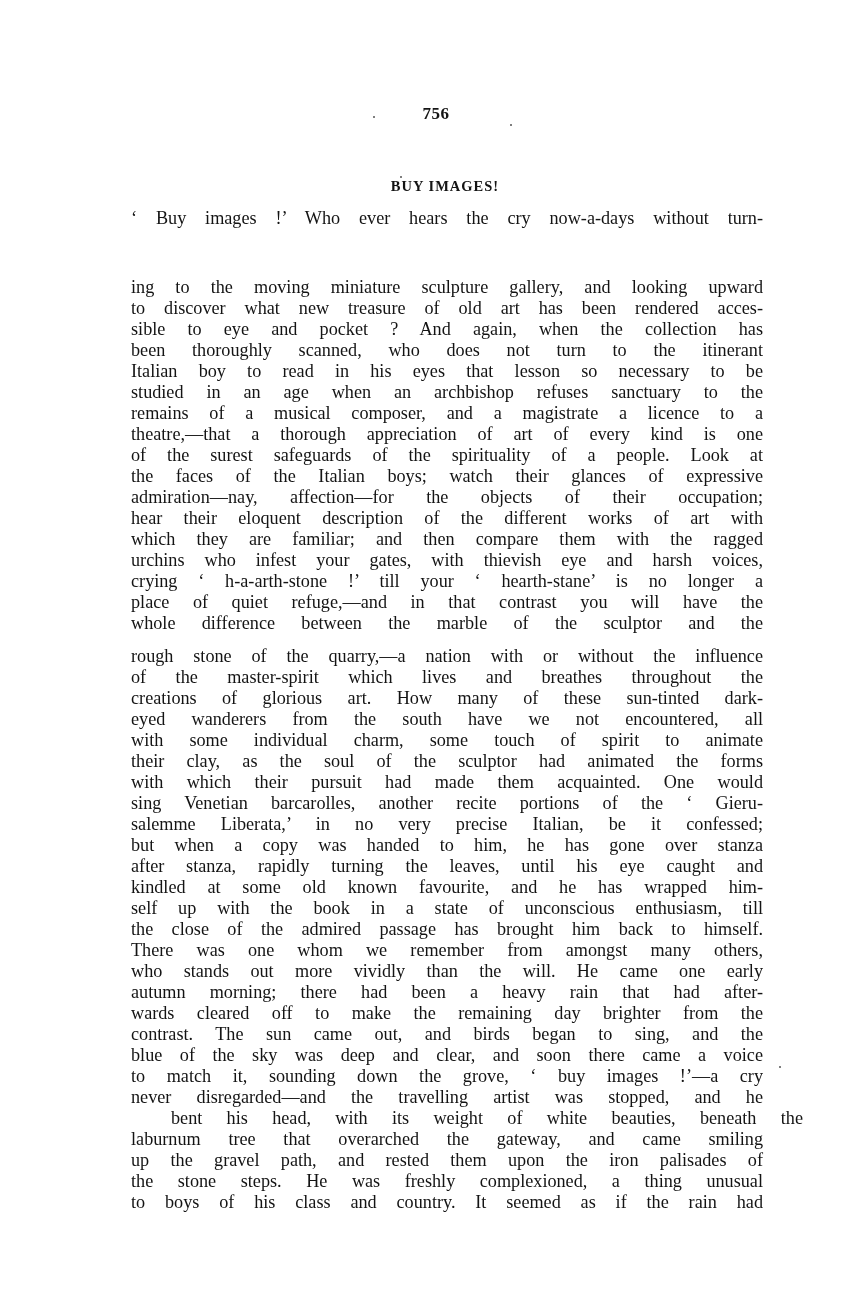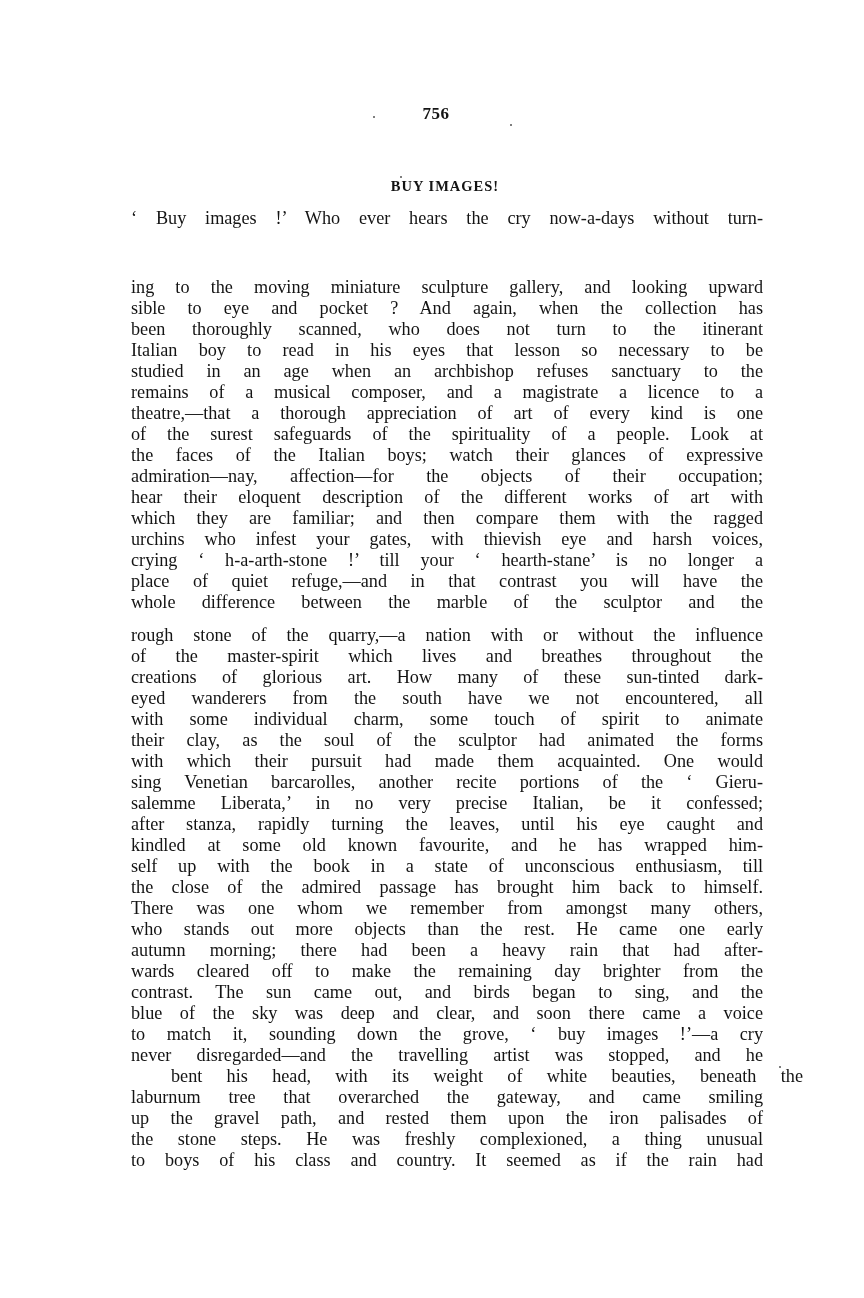--- a/index.html
+++ b/index.html
@@ -69,20 +69,21 @@
 </head>
 <body>
 
 <div>
   <div class="page-number">756</div>
   <div class="article-title">BUY IMAGES!</div>
 
   <div class="body-text">
     <span class="line" style="display: block; width: 632px;">‘ Buy images !’  Who ever hears the cry now-a-days without turn-</span>
     <span class="line" style="display: block; width: 632px; margin-top: 48px;">ing to the moving miniature sculpture gallery, and looking upward</span>
+    <span class="line" style="display: block; width: 632px;">to discover what new treasure of old art has been rendered acces-</span>
     <span class="line" style="display: block; width: 632px;">sible to eye and pocket ?   And again, when the collection has</span>
     <span class="line" style="display: block; width: 632px;">been thoroughly scanned, who does not turn to the itinerant</span>
     <span class="line" style="display: block; width: 632px;">Italian boy to read in his eyes that lesson so necessary to be</span>
     <span class="line" style="display: block; width: 632px;">studied in an age when an archbishop refuses sanctuary to the</span>
     <span class="line" style="display: block; width: 632px;">remains of a musical composer, and a magistrate a licence to a</span>
     <span class="line" style="display: block; width: 632px;">theatre,—that a thorough appreciation of art of every kind is one</span>
     <span class="line" style="display: block; width: 632px;">of the surest safeguards of the spirituality of a people.   Look at</span>
     <span class="line" style="display: block; width: 632px;">the faces of the Italian boys; watch their glances of expressive</span>
     <span class="line" style="display: block; width: 632px;">admiration—nay, affection—for the objects of their occupation;</span>
     <span class="line" style="display: block; width: 632px;">hear their eloquent description of the different works of art with</span>
@@ -93,26 +94,27 @@
     <span class="line" style="display: block; width: 632px;">whole difference between the marble of the sculptor and the</span>
     <span class="line" style="display: block; width: 632px; margin-top: 12px;">rough stone of the quarry,—a nation with or without the influence</span>
     <span class="line" style="display: block; width: 632px;">of the master-spirit which lives and breathes throughout the</span>
     <span class="line" style="display: block; width: 632px;">creations of glorious art.   How many of these sun-tinted dark-</span>
     <span class="line" style="display: block; width: 632px;">eyed wanderers from the south have we not encountered, all</span>
     <span class="line" style="display: block; width: 632px;">with some individual charm, some touch of spirit to animate</span>
     <span class="line" style="display: block; width: 632px;">their clay, as the soul of the sculptor had animated the forms</span>
     <span class="line" style="display: block; width: 632px;">with which their pursuit had made them acquainted.  One would</span>
     <span class="line" style="display: block; width: 632px;">sing Venetian barcarolles, another recite portions of the ‘ Gieru-</span>
     <span class="line" style="display: block; width: 632px;">salemme Liberata,’ in no very precise Italian, be it confessed;</span>
+    <span class="line" style="display: block; width: 632px;">but when a copy was handed to him, he has gone over stanza</span>
     <span class="line" style="display: block; width: 632px;">after stanza, rapidly turning the leaves, until his eye caught and</span>
     <span class="line" style="display: block; width: 632px;">kindled at some old known favourite, and he has wrapped him-</span>
     <span class="line" style="display: block; width: 632px;">self up with the book in a state of unconscious enthusiasm, till</span>
     <span class="line" style="display: block; width: 632px;">the close of the admired passage has brought him back to himself.</span>
     <span class="line" style="display: block; width: 632px;">There was one whom we remember from amongst many others,</span>
-    <span class="line" style="display: block; width: 632px;">who stands out more objects than the rest.   He came one early</span>
+    <span class="line" style="display: block; width: 632px;">who stands out more vividly than the will.   He came one early</span>
     <span class="line" style="display: block; width: 632px;">autumn morning; there had been a heavy rain that had after-</span>
     <span class="line" style="display: block; width: 632px;">wards cleared off to make the remaining day brighter from the</span>
     <span class="line" style="display: block; width: 632px;">contrast.   The sun came out, and birds began to sing, and the</span>
     <span class="line" style="display: block; width: 632px;">blue of the sky was deep and clear, and soon there came a voice</span>
     <span class="line" style="display: block; width: 632px;">to match it, sounding down the grove, ‘ buy images !’—a cry</span>
     <span class="line" style="display: block; width: 632px;">never disregarded—and the travelling artist was stopped, and he</span>
     <span class="line" style="display: block; width: 632px; margin-left: 40px;">bent his head, with its weight of white beauties, beneath the</span>
     <span class="line" style="display: block; width: 632px;">laburnum tree that overarched the gateway, and came smiling</span>
     <span class="line" style="display: block; width: 632px;">up the gravel path, and rested them upon the iron palisades of</span>
     <span class="line" style="display: block; width: 632px;">the stone steps.   He was freshly complexioned, a thing unusual</span>

